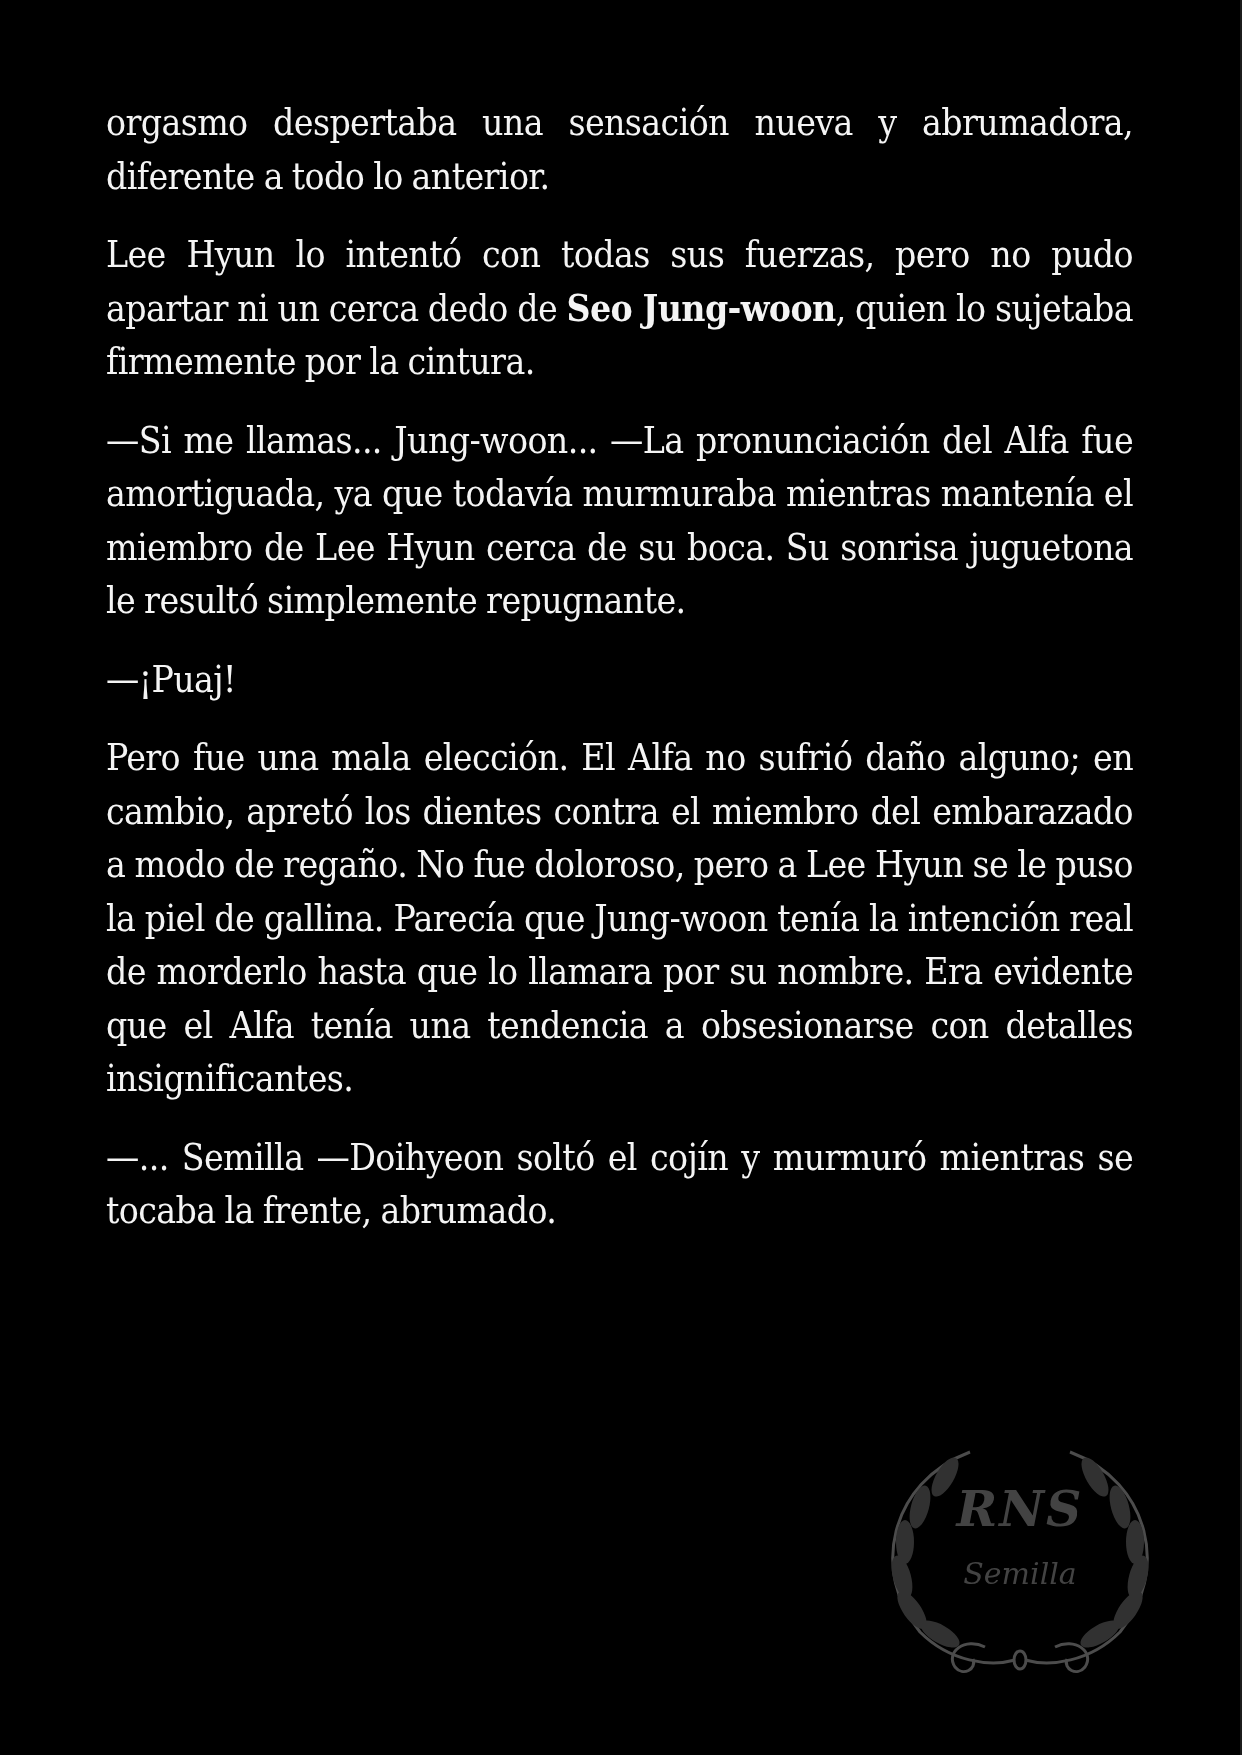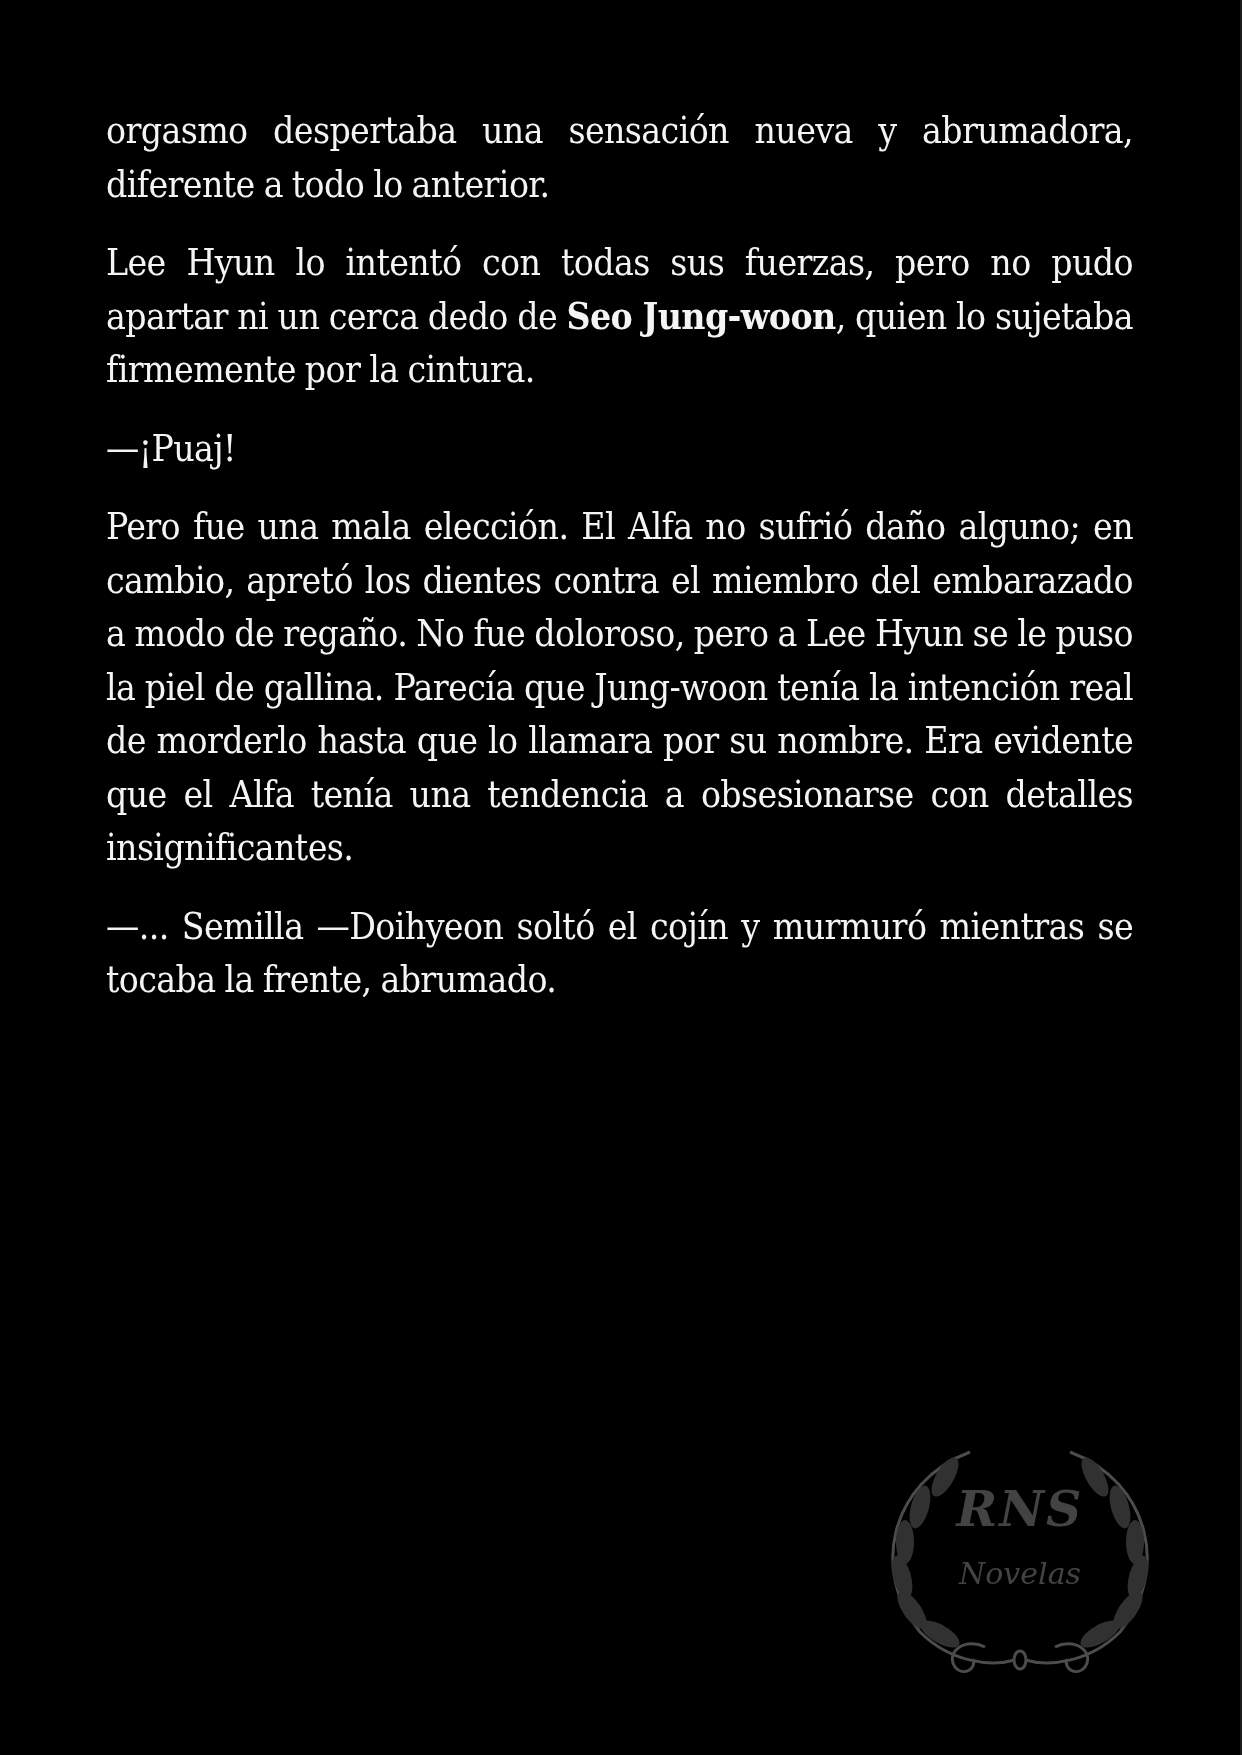--- a/index.html
+++ b/index.html
@@ -2,21 +2,21 @@
 <html><head>
 <meta charset="utf-8">
 <style>
   html, body { margin:0; padding:0; }
   body {
     width:1242px; height:1755px; background:#000000; position:relative; overflow:hidden;
     font-family: "DejaVu Serif", "Liberation Serif", serif;
   }
   .page-edge { position:absolute; right:0; top:0; width:2px; height:1755px; background:#1c1c1c; }
   .content {
-    position:absolute; left:106px; top:104px; width:1027px;
+    position:absolute; left:106px; top:96px; width:1027px;
     color:#f4f4f4; font-size:37px; line-height:53.5px; letter-spacing:-0.6px;
     word-spacing:-1px; font-stretch:condensed;
   }
   .content p {
     margin:0 0 25px 0; text-align:justify; hyphens:none;
     transform-origin:left top;
   }
   .content p b { font-weight:bold;margin-top:20px; }
   .watermark {
     position:absolute; left:850px; top:1422px; width:340px; height:270px; opacity:0.55;
@@ -29,20 +29,21 @@
   .wm-sub { top:134px; font-size:30px; }
 </style>
 </head>
 <body>
 
 <div class="page-edge"></div>
 
 <div class="content">
   <p><span>orgasmo despertaba una sensación nueva y abrumadora, diferente a todo lo anterior.</span></p>
   <p><span>Lee Hyun lo intentó con todas sus fuerzas, pero no pudo apartar ni un cerca dedo de </span><b>Seo Jung-woon</b><span>, quien lo sujetaba firmemente por la cintura.</span></p>
+  <p><span>—Si me llamas... Jung-woon... —La pronunciación del Alfa fue amortiguada, ya que todavía murmuraba mientras mantenía el miembro de Lee Hyun cerca de su boca. Su sonrisa juguetona le resultó simplemente repugnante.</span></p>
   <p><span>—¡Puaj!</span></p>
   <p><span>Pero fue una mala elección. El Alfa no sufrió daño alguno; en cambio, apretó los dientes contra el miembro del embarazado a modo de regaño. No fue doloroso, pero a Lee Hyun se le puso la piel de gallina. Parecía que Jung-woon tenía la intención real de morderlo hasta que lo llamara por su nombre. Era evidente que el Alfa tenía una tendencia a obsesionarse con detalles insignificantes.</span></p>
   <p><span>—... Semilla —Doihyeon soltó el cojín y murmuró mientras se tocaba la frente, abrumado.</span></p>
 </div>
 
 <div class="watermark">
   <svg width="340" height="270" viewBox="0 0 340 270">
     <g fill="none" stroke="#8a8a8a" stroke-width="3">
       <path d="M120 30 C 40 60, 20 150, 70 210 C 100 240, 140 245, 165 238"></path>
       <path d="M220 30 C 300 60, 320 150, 270 210 C 240 240, 200 245, 175 238"></path>
@@ -59,14 +60,14 @@
       <ellipse cx="90" cy="212" rx="9" ry="22" transform="rotate(-60 90 212)"></ellipse>
       <ellipse cx="245" cy="55" rx="9" ry="22" transform="rotate(-30 245 55)"></ellipse>
       <ellipse cx="270" cy="85" rx="9" ry="22" transform="rotate(-15 270 85)"></ellipse>
       <ellipse cx="285" cy="120" rx="9" ry="22" transform="rotate(0 285 120)"></ellipse>
       <ellipse cx="288" cy="155" rx="9" ry="22" transform="rotate(15 288 155)"></ellipse>
       <ellipse cx="278" cy="188" rx="9" ry="22" transform="rotate(35 278 188)"></ellipse>
       <ellipse cx="250" cy="212" rx="9" ry="22" transform="rotate(60 250 212)"></ellipse>
     </g>
   </svg>
   <div class="wm-text wm-title">RNS</div>
-  <div class="wm-text wm-sub">Novelas</div>
+  <div class="wm-text wm-sub">Semilla</div>
 </div>
 
 </body></html>

